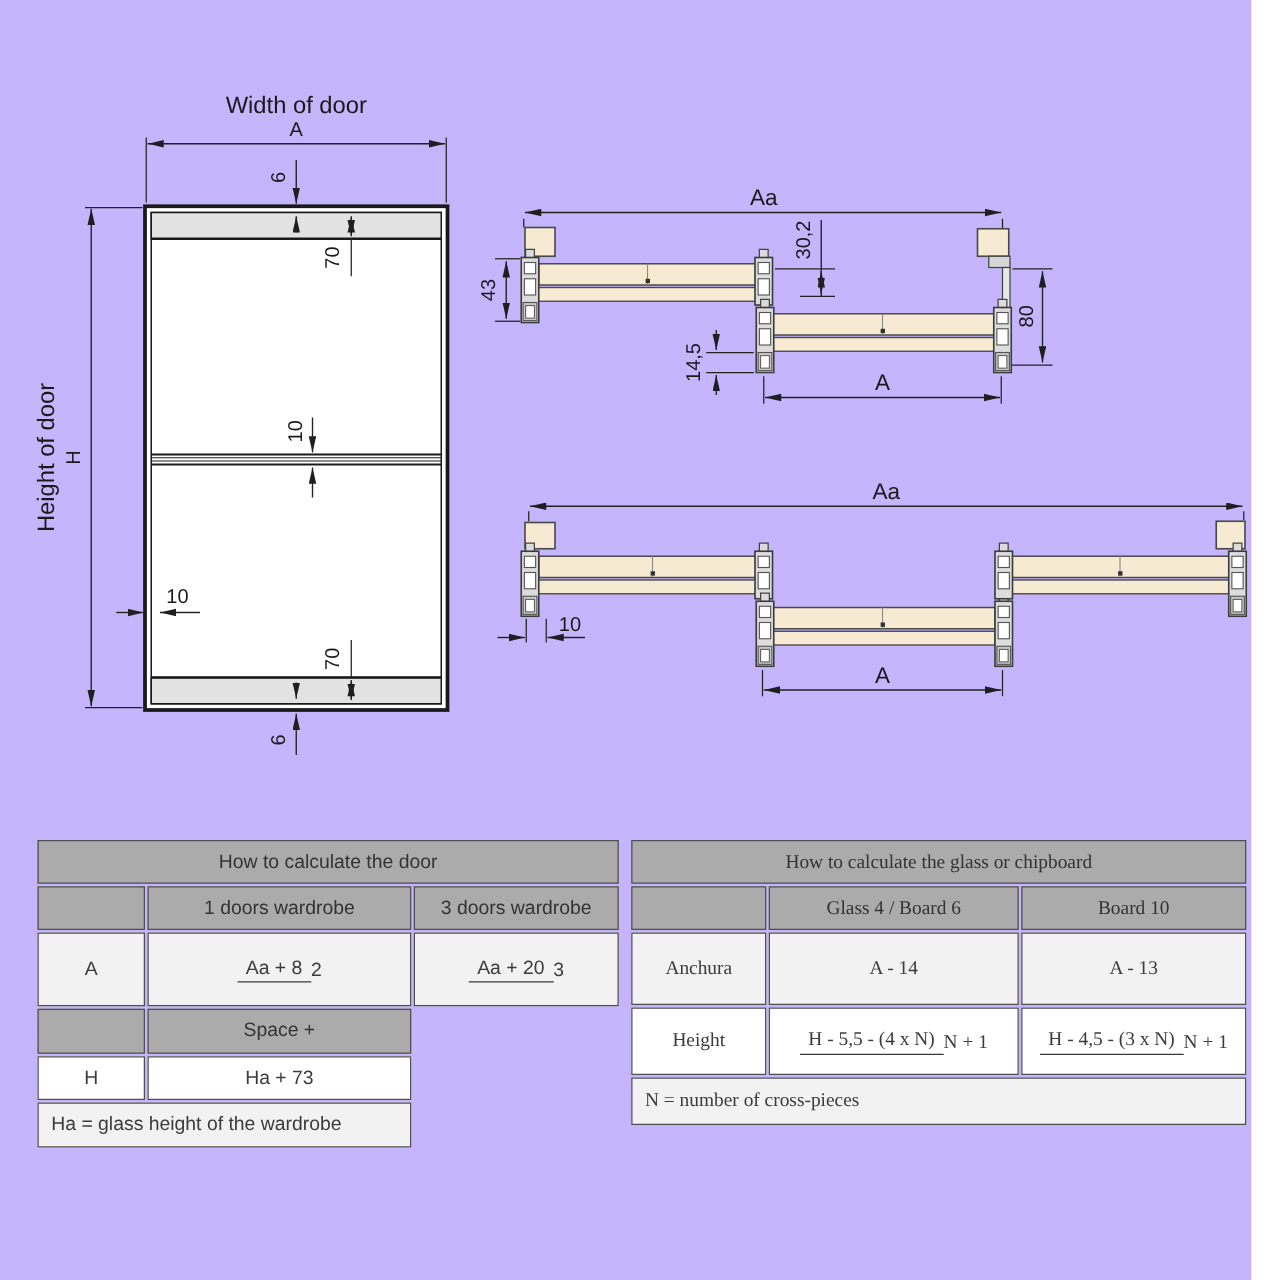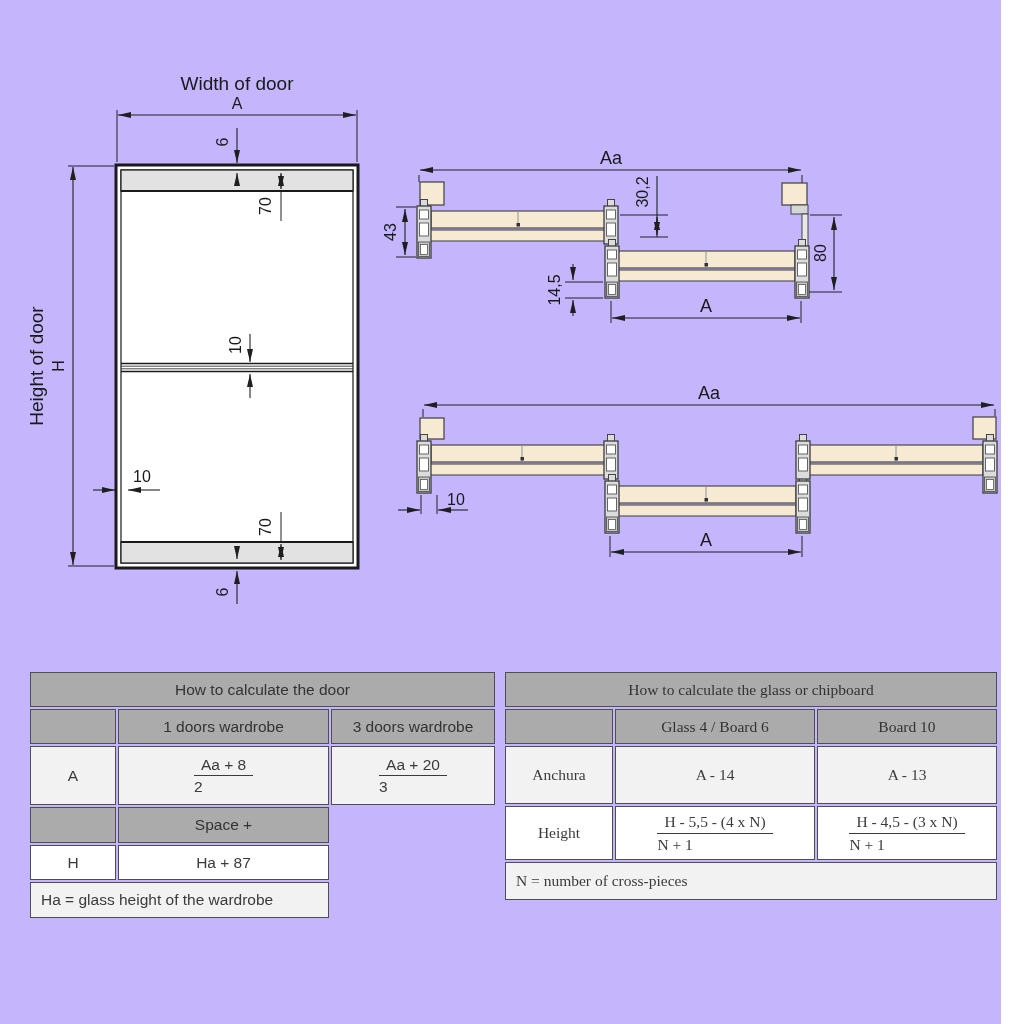--- a/index.html
+++ b/index.html
@@ -14,21 +14,21 @@
   .calc-table{position:absolute;border-collapse:separate;border-spacing:2px;table-layout:fixed;}
   .calc-table td{border:1px solid #4f4f4f;text-align:center;vertical-align:middle;
                  font-size:15.5px;color:#3b3b3b;padding:0 4px;overflow:hidden;}
   .calc-table tr.hdr td{background:#ababab;color:#333;}
   .calc-table tr.light td{background:#f2f2f2;}
   .calc-table tr.white td{background:#ffffff;}
   .calc-table td.foot{text-align:left;padding-left:10px;margin-left:44px;}
   #door-table{left:28px;top:670px;width:467px;}
   #glass-table{left:503px;top:670px;width:496px;font-family:Liberation Serif, serif;}
 
-  .frac{display:inline-flex;flex-direction:column;align-items:flex-start;line-height:1.25;}
+  .frac{display:inline-flex;flex-direction:row;align-items:flex-end;line-height:1.25;}
   .frac .num{border-bottom:1.5px solid #3b3b3b;padding:0 7px 1px;}
   .frac .den{padding-top:1px;}
 </style>
 </head>
 <body>
 
 <div id="page">
 
   <svg width="1024" height="700" viewBox="0 0 1024 700">
     <defs>
@@ -248,21 +248,21 @@
           <span class="den">3</span>
         </div>
       </td>
     </tr>
     <tr class="hdr">
       <td style="height:34px"></td>
       <td>Space +</td>
     </tr>
     <tr class="white">
       <td style="height:33px">H</td>
-      <td>Ha + 87</td>
+      <td>Ha + 73</td>
     </tr>
     <tr class="light">
       <td colspan="2" class="foot" style="height:34px">Ha = glass height of the wardrobe</td>
     </tr>
   </tbody>
     </table>
 
   
   <table id="glass-table" class="calc-table">
     <colgroup>

